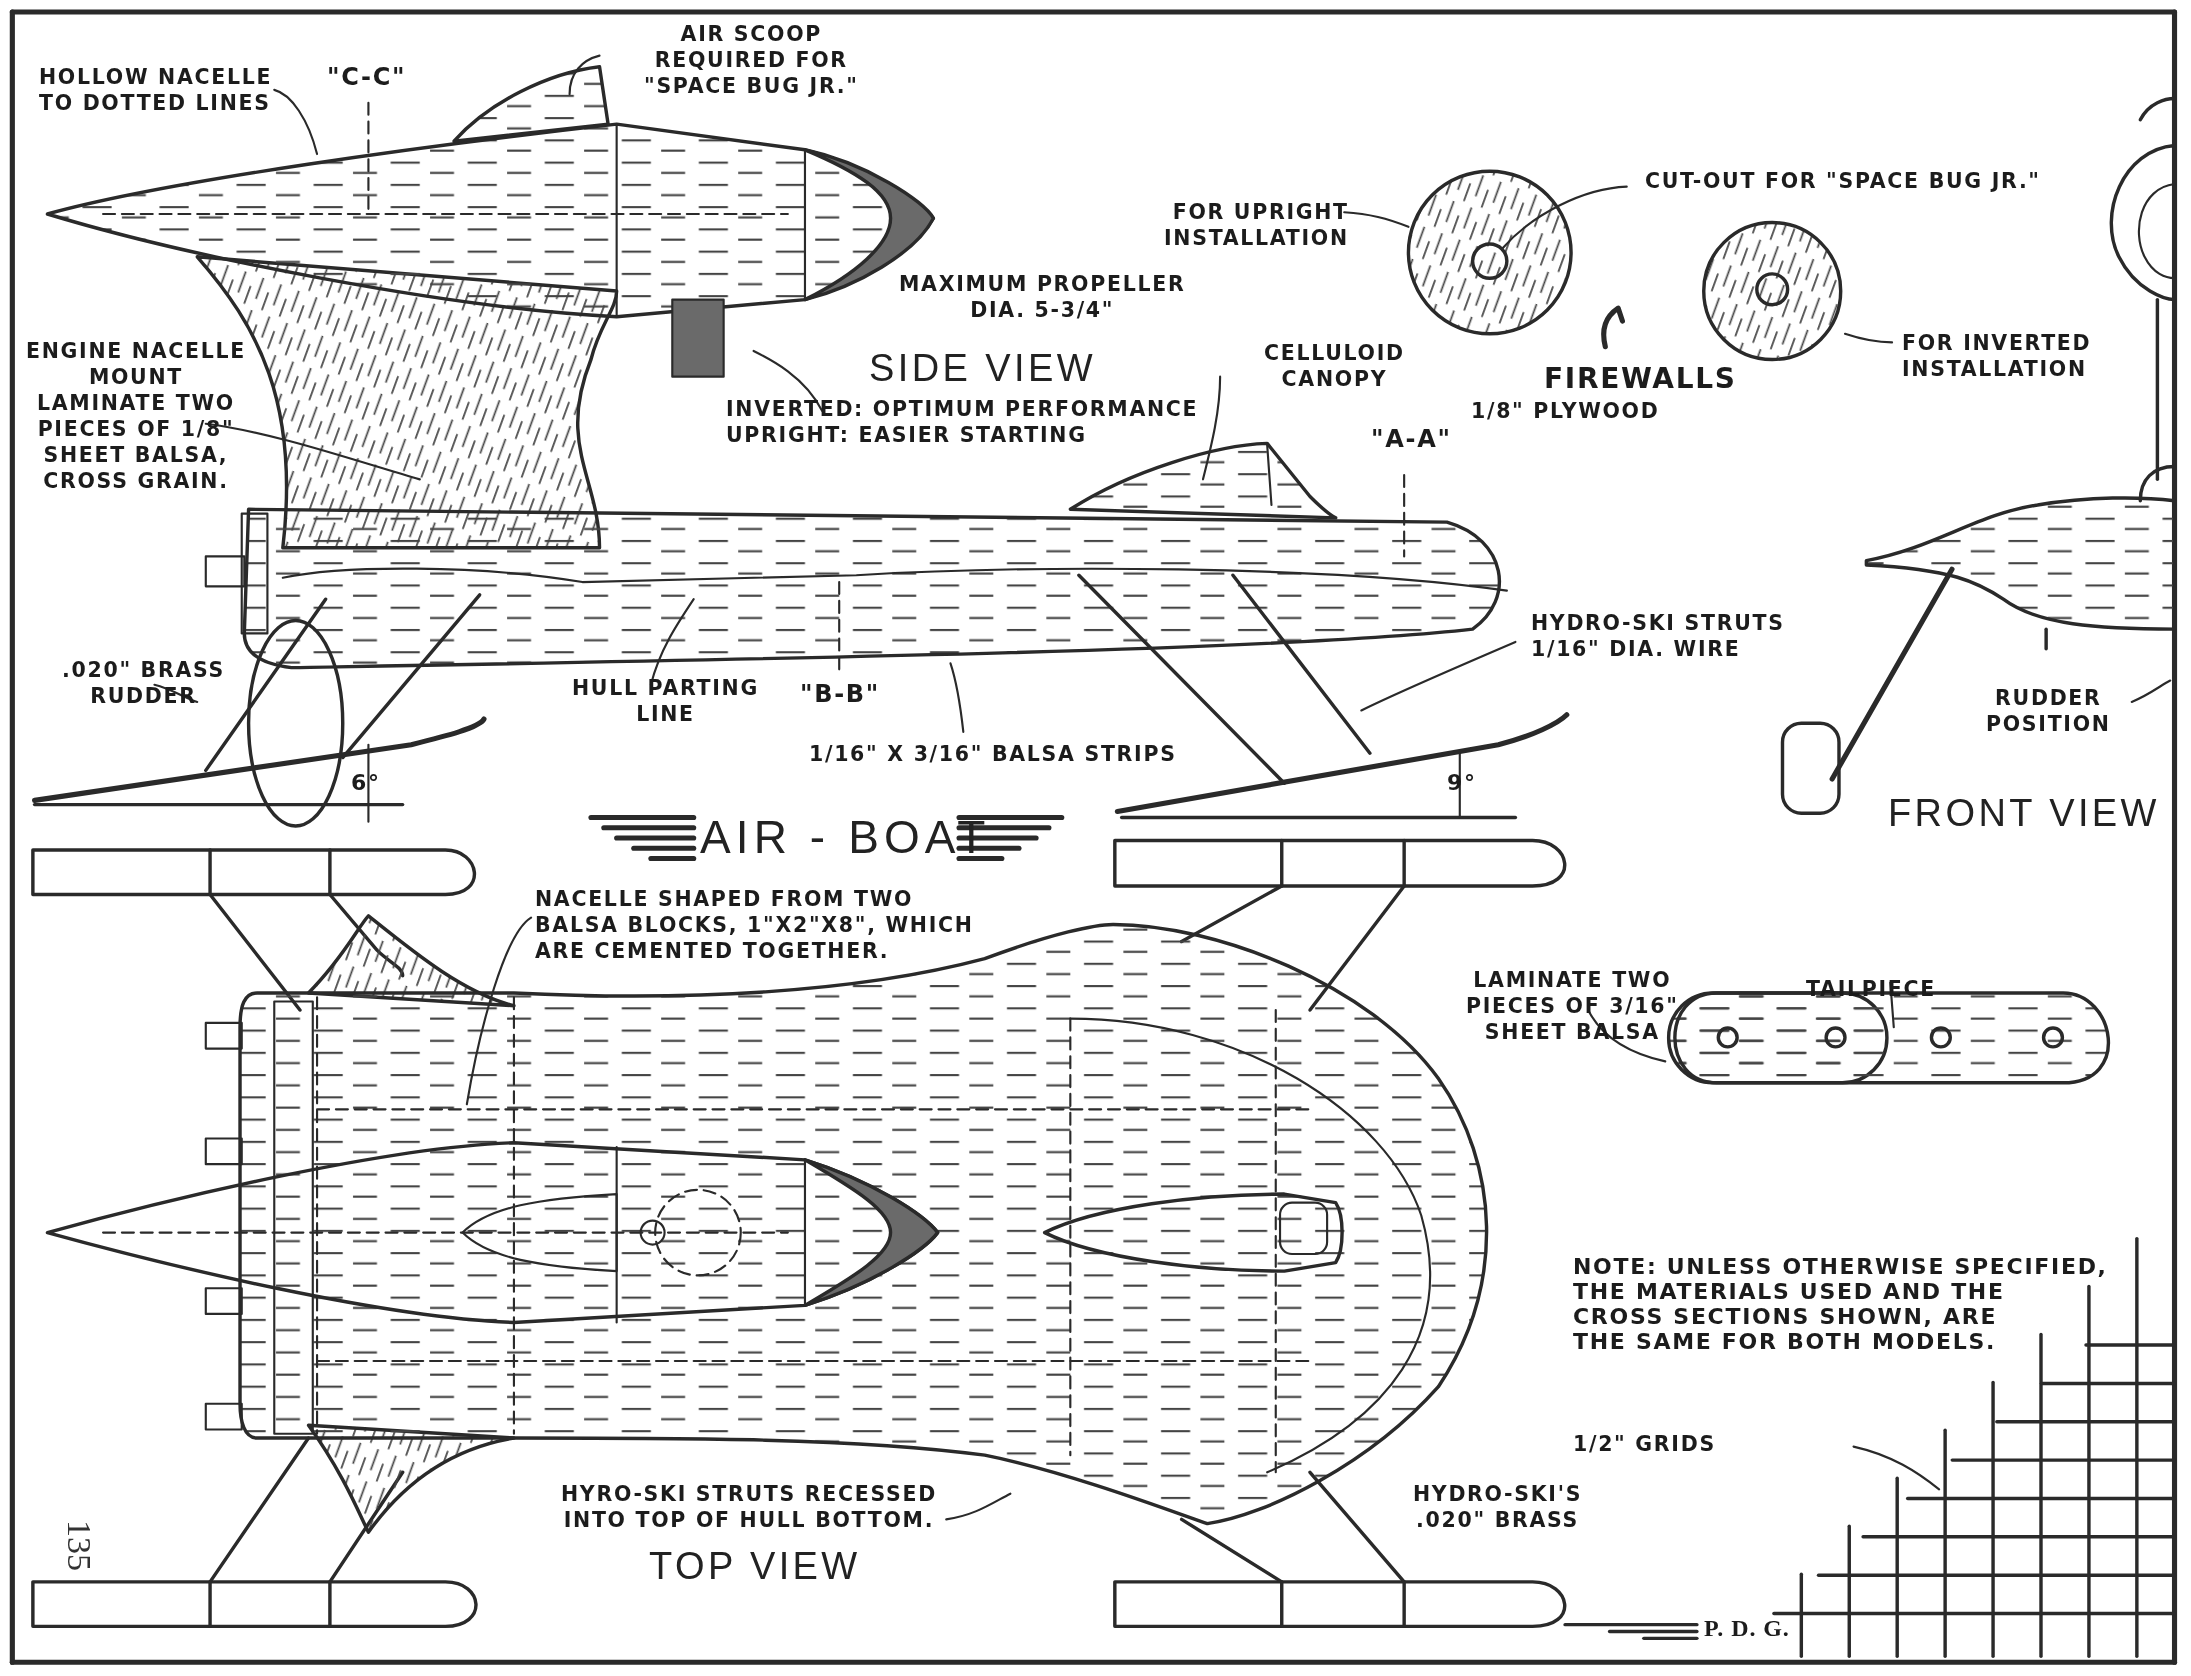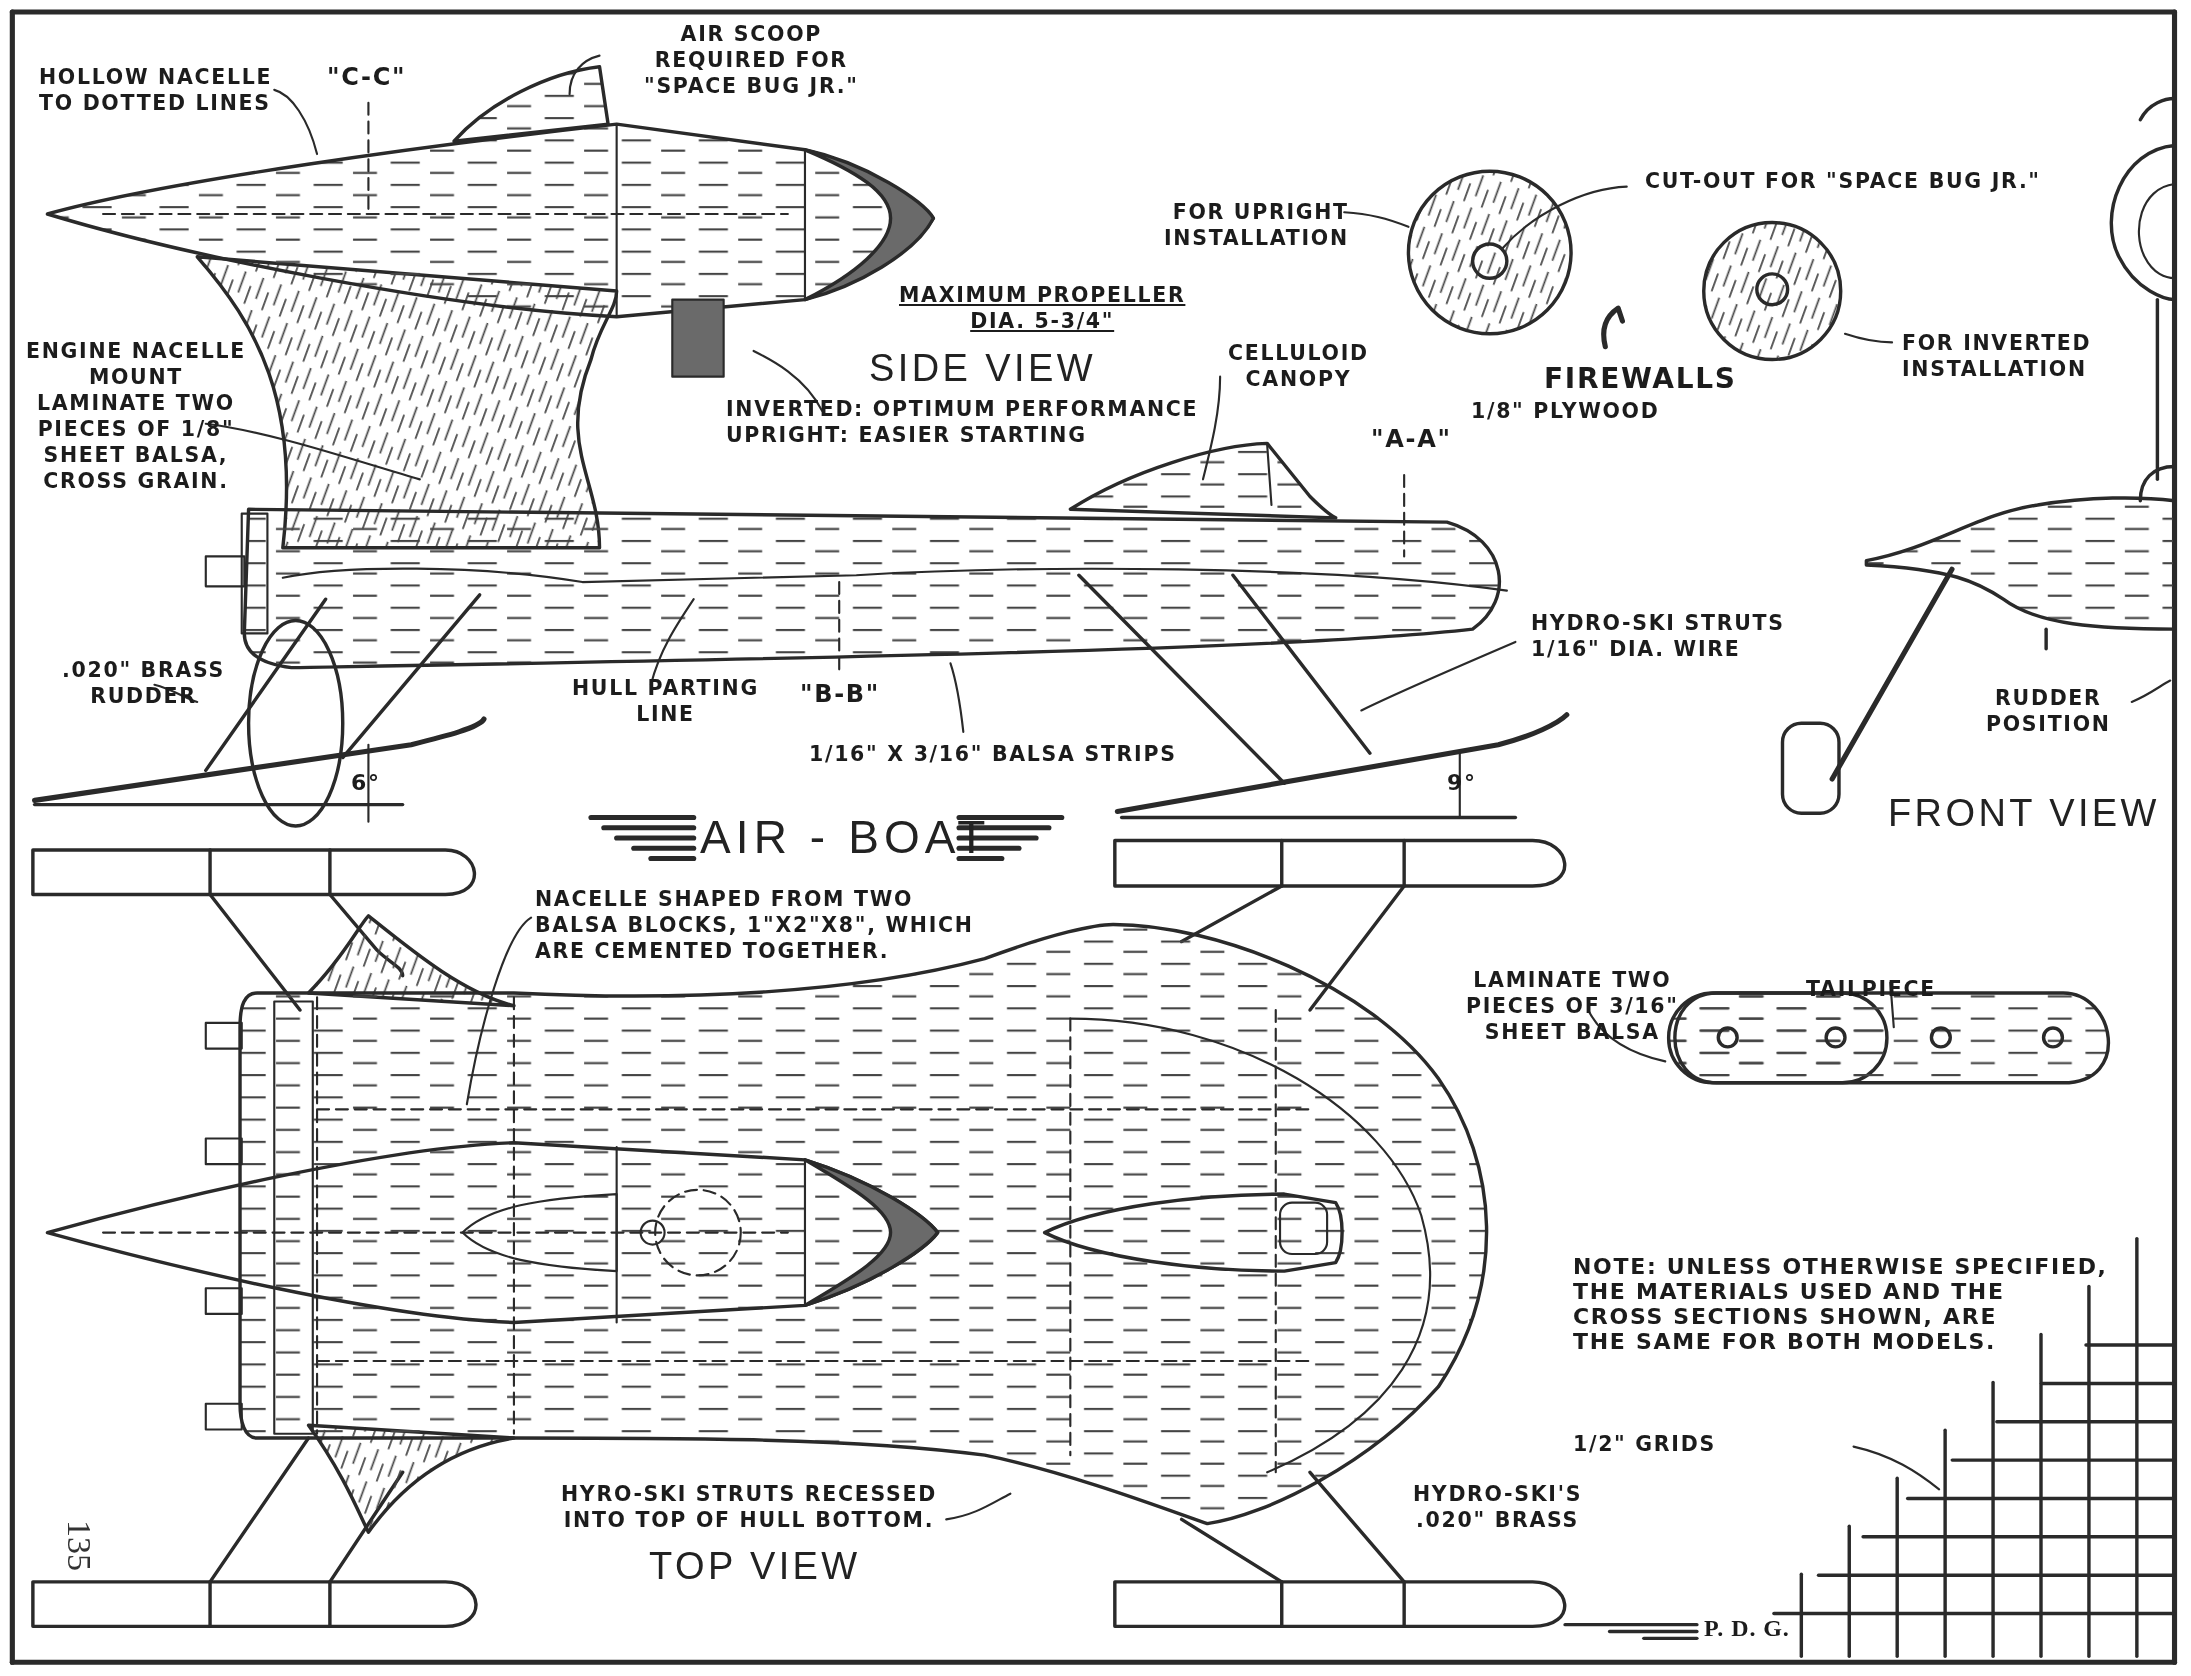--- a/index.html
+++ b/index.html
@@ -242,32 +242,32 @@
     <line class="ink med" x1="1920" y1="1914" x2="1982" y2="1914"></line>
   </g>
 </svg>
 
 <div class="lbl" style="left:39px;top:64px;">HOLLOW NACELLE
 TO DOTTED LINES</div>
 <div class="lbl" style="left:327px;top:64px;font-size:24px;">"C-C"</div>
 <div class="lbl c" style="left:644px;top:21.4px;">AIR SCOOP
 REQUIRED FOR
 "SPACE BUG JR."</div>
-<div class="lbl c" style="left:899px;top:282px;text-decoration:underline;">MAXIMUM PROPELLER
+<div class="lbl c" style="left:899px;top:271px;">MAXIMUM PROPELLER
 DIA. 5-3/4"</div>
 <div class="lbl big" style="left:869px;top:347px;">SIDE VIEW</div>
 <div class="lbl c" style="left:26px;top:338px;">ENGINE NACELLE
 MOUNT
 LAMINATE TWO
 PIECES OF 1/8"
 SHEET BALSA,
 CROSS GRAIN.</div>
 <div class="lbl" style="left:726px;top:396px;">INVERTED: OPTIMUM PERFORMANCE
 UPRIGHT: EASIER STARTING</div>
-<div class="lbl c" style="left:1228px;top:340px;">CELLULOID
+<div class="lbl c" style="left:1264px;top:340px;">CELLULOID
 CANOPY</div>
 <div class="lbl" style="left:1371px;top:426px;font-size:24px;">"A-A"</div>
 <div class="lbl" style="left:1164px;top:199px;text-align:right;">FOR UPRIGHT
 INSTALLATION</div>
 <div class="lbl" style="left:1645px;top:168px;">CUT-OUT FOR "SPACE BUG JR."</div>
 <div class="lbl" style="left:1902px;top:330px;">FOR INVERTED
 INSTALLATION</div>
 <div class="lbl c" style="left:1544px;top:366px;font-size:28px;">FIREWALLS</div>
 <div class="lbl" style="left:1471px;top:398px;">1/8" PLYWOOD</div>
 <div class="lbl c" style="left:62px;top:657px;">.020" BRASS

